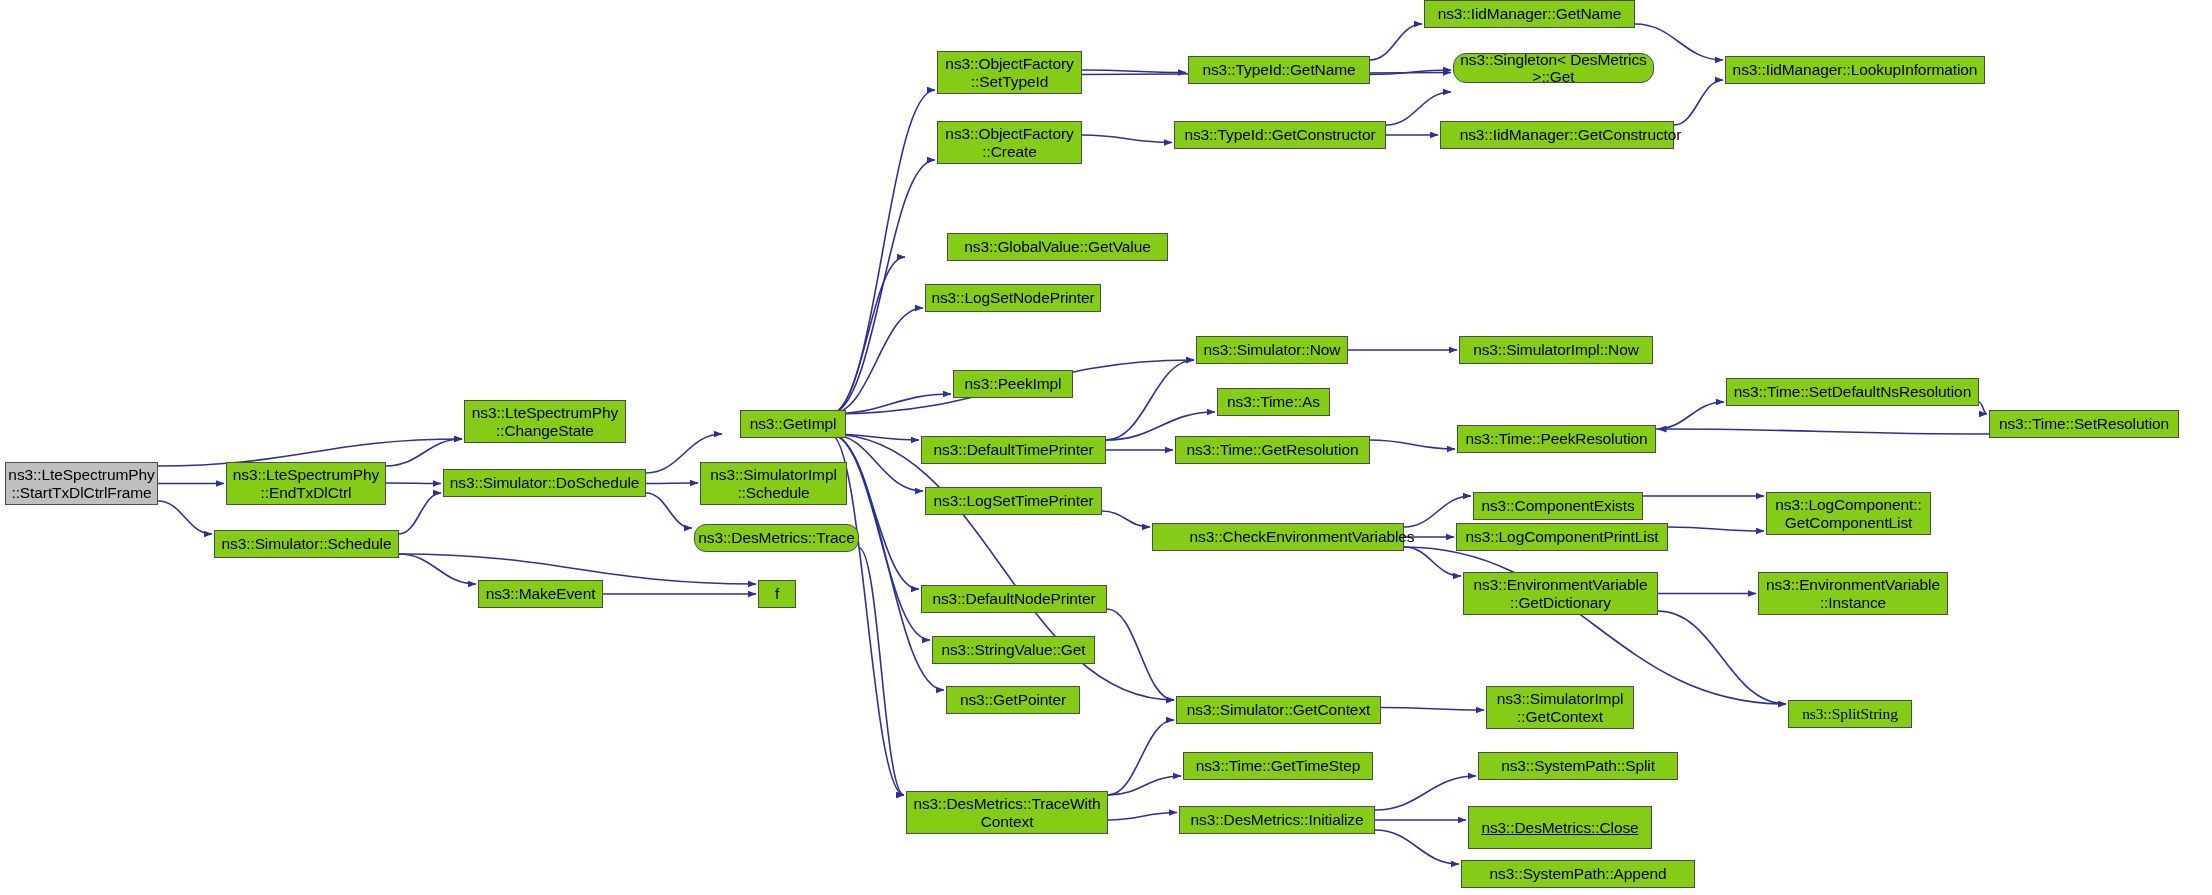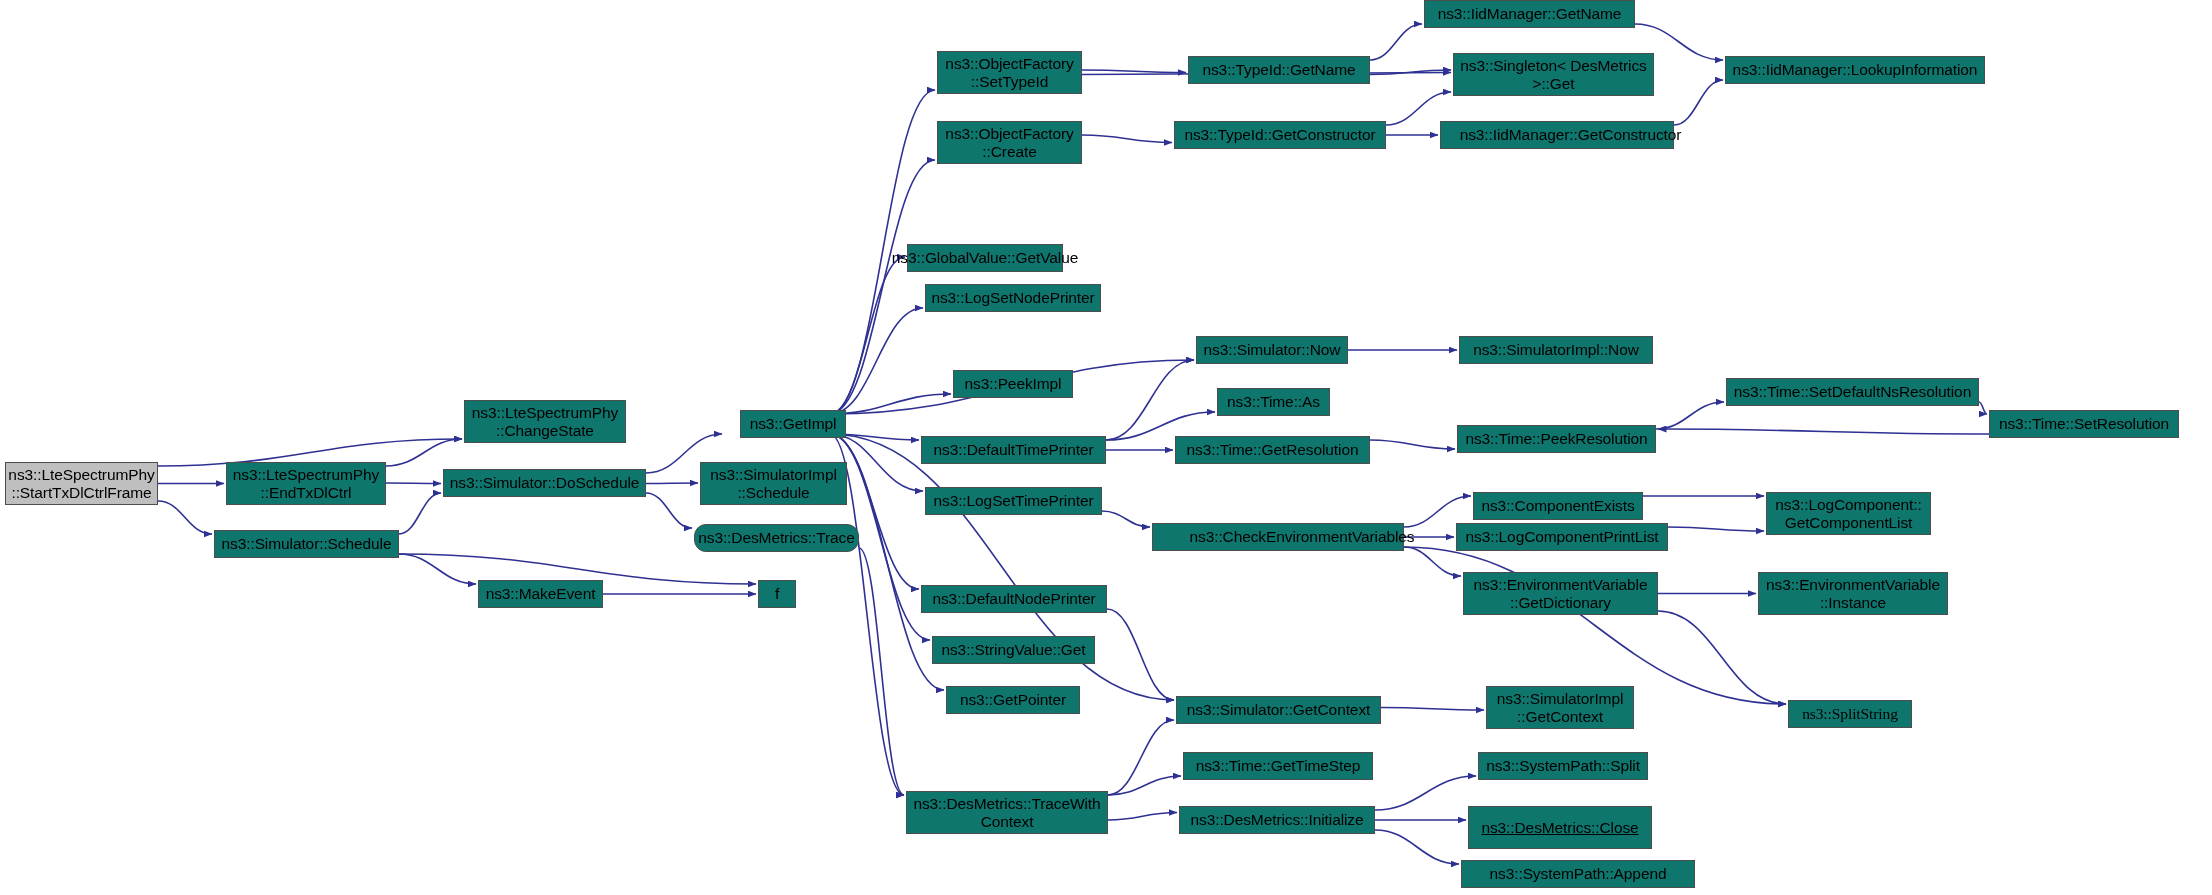--- a/index.html
+++ b/index.html
@@ -20,21 +20,21 @@
     left: 0;
     top: 0;
     width: 2212px;
     height: 895px;
     pointer-events: none;
   }
   .node {
     position: absolute;
     box-sizing: border-box;
     border: 1px solid #4d4d4d;
-    background: #0f766e;
+    background: #84cc16;
     color: #000000;
     display: flex;
     align-items: center;
     justify-content: center;
     text-align: center;
     font-size: 15.5px;
     line-height: 1.12;
     letter-spacing: -0.1px;
     white-space: pre-line;
     z-index: 5;
@@ -133,52 +133,52 @@
       <div class="node" style="left: 478px; top: 580px; width: 125px; height: 28px;"><span class="lbl">ns3::MakeEvent</span></div>
       <div class="node" style="left: 694px; top: 524px; width: 165px; height: 28px; border-radius: 12px;"><span class="lbl">ns3::DesMetrics::Trace</span></div>
       <div class="node" style="left: 758px; top: 580px; width: 38px; height: 28px;"><span class="lbl">f</span></div>
       <div class="node" style="left: 740px; top: 410px; width: 106px; height: 28px;"><span class="lbl">ns3::GetImpl</span></div>
       <div class="node" style="left: 700px; top: 462px; width: 147px; height: 43px;"><span class="lbl">ns3::SimulatorImpl
 ::Schedule</span></div>
       <div class="node" style="left: 937px; top: 51px; width: 145px; height: 43px;"><span class="lbl">ns3::ObjectFactory
 ::SetTypeId</span></div>
       <div class="node" style="left: 937px; top: 121px; width: 145px; height: 43px;"><span class="lbl">ns3::ObjectFactory
 ::Create</span></div>
-      <div class="node" style="left: 907px; top: 233px; width: 156px; height: 28px; margin-top: 11px;"><span class="lbl">ns3::GlobalValue::GetValue</span></div>
+      <div class="node" style="left: 947px; top: 233px; width: 221px; height: 28px;"><span class="lbl">ns3::GlobalValue::GetValue</span></div>
       <div class="node" style="left: 925px; top: 284px; width: 176px; height: 28px;"><span class="lbl">ns3::LogSetNodePrinter</span></div>
       <div class="node" style="left: 953px; top: 370px; width: 120px; height: 28px;"><span class="lbl">ns3::PeekImpl</span></div>
       <div class="node" style="left: 921px; top: 436px; width: 185px; height: 28px;"><span class="lbl">ns3::DefaultTimePrinter</span></div>
       <div class="node" style="left: 925px; top: 487px; width: 177px; height: 28px;"><span class="lbl">ns3::LogSetTimePrinter</span></div>
       <div class="node" style="left: 921px; top: 585px; width: 186px; height: 28px;"><span class="lbl">ns3::DefaultNodePrinter</span></div>
       <div class="node" style="left: 932px; top: 636px; width: 163px; height: 28px;"><span class="lbl">ns3::StringValue::Get</span></div>
       <div class="node" style="left: 946px; top: 686px; width: 134px; height: 28px;"><span class="lbl">ns3::GetPointer</span></div>
       <div class="node" style="left: 906px; top: 791px; width: 202px; height: 43px;"><span class="lbl">ns3::DesMetrics::TraceWith
 Context</span></div>
       <div class="node" style="left: 1188px; top: 56px; width: 182px; height: 28px;"><span class="lbl">ns3::TypeId::GetName</span></div>
       <div class="node" style="left: 1174px; top: 121px; width: 212px; height: 28px;"><span class="lbl">ns3::TypeId::GetConstructor</span></div>
       <div class="node" style="left: 1196px; top: 336px; width: 152px; height: 28px;"><span class="lbl">ns3::Simulator::Now</span></div>
       <div class="node" style="left: 1217px; top: 388px; width: 113px; height: 28px;"><span class="lbl">ns3::Time::As</span></div>
       <div class="node" style="left: 1175px; top: 436px; width: 195px; height: 28px;"><span class="lbl">ns3::Time::GetResolution</span></div>
       <div class="node" style="left: 1152px; top: 523px; width: 252px; height: 28px; padding-left: 48px;"><span class="lbl">ns3::CheckEnvironmentVariables</span></div>
       <div class="node" style="left: 1176px; top: 696px; width: 205px; height: 28px;"><span class="lbl">ns3::Simulator::GetContext</span></div>
       <div class="node" style="left: 1183px; top: 752px; width: 190px; height: 28px;"><span class="lbl">ns3::Time::GetTimeStep</span></div>
       <div class="node" style="left: 1179px; top: 806px; width: 196px; height: 28px;"><span class="lbl">ns3::DesMetrics::Initialize</span></div>
       <div class="node" style="left: 1424px; top: 0px; width: 211px; height: 28px;"><span class="lbl">ns3::IidManager::GetName</span></div>
-      <div class="node" style="left: 1453px; top: 53px; width: 201px; height: 43px;"><span class="lbl">ns3::Singleton&lt; DesMetrics
+      <div class="node" style="left: 1453px; top: 53px; width: 201px; height: 30px; border-radius: 13px;"><span class="lbl">ns3::Singleton&lt; DesMetrics
 &gt;::Get</span></div>
       <div class="node" style="left: 1440px; top: 121px; width: 234px; height: 28px; padding-left: 27px;"><span class="lbl">ns3::IidManager::GetConstructor</span></div>
       <div class="node" style="left: 1459px; top: 336px; width: 194px; height: 28px;"><span class="lbl">ns3::SimulatorImpl::Now</span></div>
       <div class="node" style="left: 1457px; top: 425px; width: 199px; height: 28px;"><span class="lbl">ns3::Time::PeekResolution</span></div>
       <div class="node" style="left: 1473px; top: 472px; width: 170px; height: 28px; margin-top: 20px;"><span class="lbl">ns3::ComponentExists</span></div>
       <div class="node" style="left: 1456px; top: 523px; width: 212px; height: 28px;"><span class="lbl">ns3::LogComponentPrintList</span></div>
       <div class="node" style="left: 1463px; top: 572px; width: 195px; height: 43px;"><span class="lbl">ns3::EnvironmentVariable
 ::GetDictionary</span></div>
       <div class="node" style="left: 1486px; top: 686px; width: 148px; height: 43px;"><span class="lbl">ns3::SimulatorImpl
 ::GetContext</span></div>
-      <div class="node" style="left: 1478px; top: 752px; width: 170px; height: 28px;"><span class="lbl">ns3::SystemPath::Split</span></div>
+      <div class="node" style="left: 1478px; top: 752px; width: 200px; height: 28px;"><span class="lbl">ns3::SystemPath::Split</span></div>
       <div class="node" style="left: 1468px; top: 806px; width: 184px; height: 43px; text-decoration: underline;"><span class="lbl">ns3::DesMetrics::Close</span></div>
       <div class="node" style="left: 1461px; top: 860px; width: 234px; height: 28px;"><span class="lbl">ns3::SystemPath::Append</span></div>
       <div class="node" style="left: 1725px; top: 56px; width: 260px; height: 28px;"><span class="lbl">ns3::IidManager::LookupInformation</span></div>
       <div class="node" style="left: 1726px; top: 378px; width: 253px; height: 28px;"><span class="lbl">ns3::Time::SetDefaultNsResolution</span></div>
       <div class="node" style="left: 1766px; top: 492px; width: 165px; height: 43px;"><span class="lbl">ns3::LogComponent::
 GetComponentList</span></div>
       <div class="node" style="left: 1758px; top: 572px; width: 190px; height: 43px;"><span class="lbl">ns3::EnvironmentVariable
 ::Instance</span></div>
       <div class="node" style="left: 1788px; top: 700px; width: 124px; height: 28px; font-family: Liberation Serif, serif;"><span class="lbl">ns3::SplitString</span></div>
       <div class="node" style="left: 1989px; top: 410px; width: 190px; height: 28px;"><span class="lbl">ns3::Time::SetResolution</span></div>

